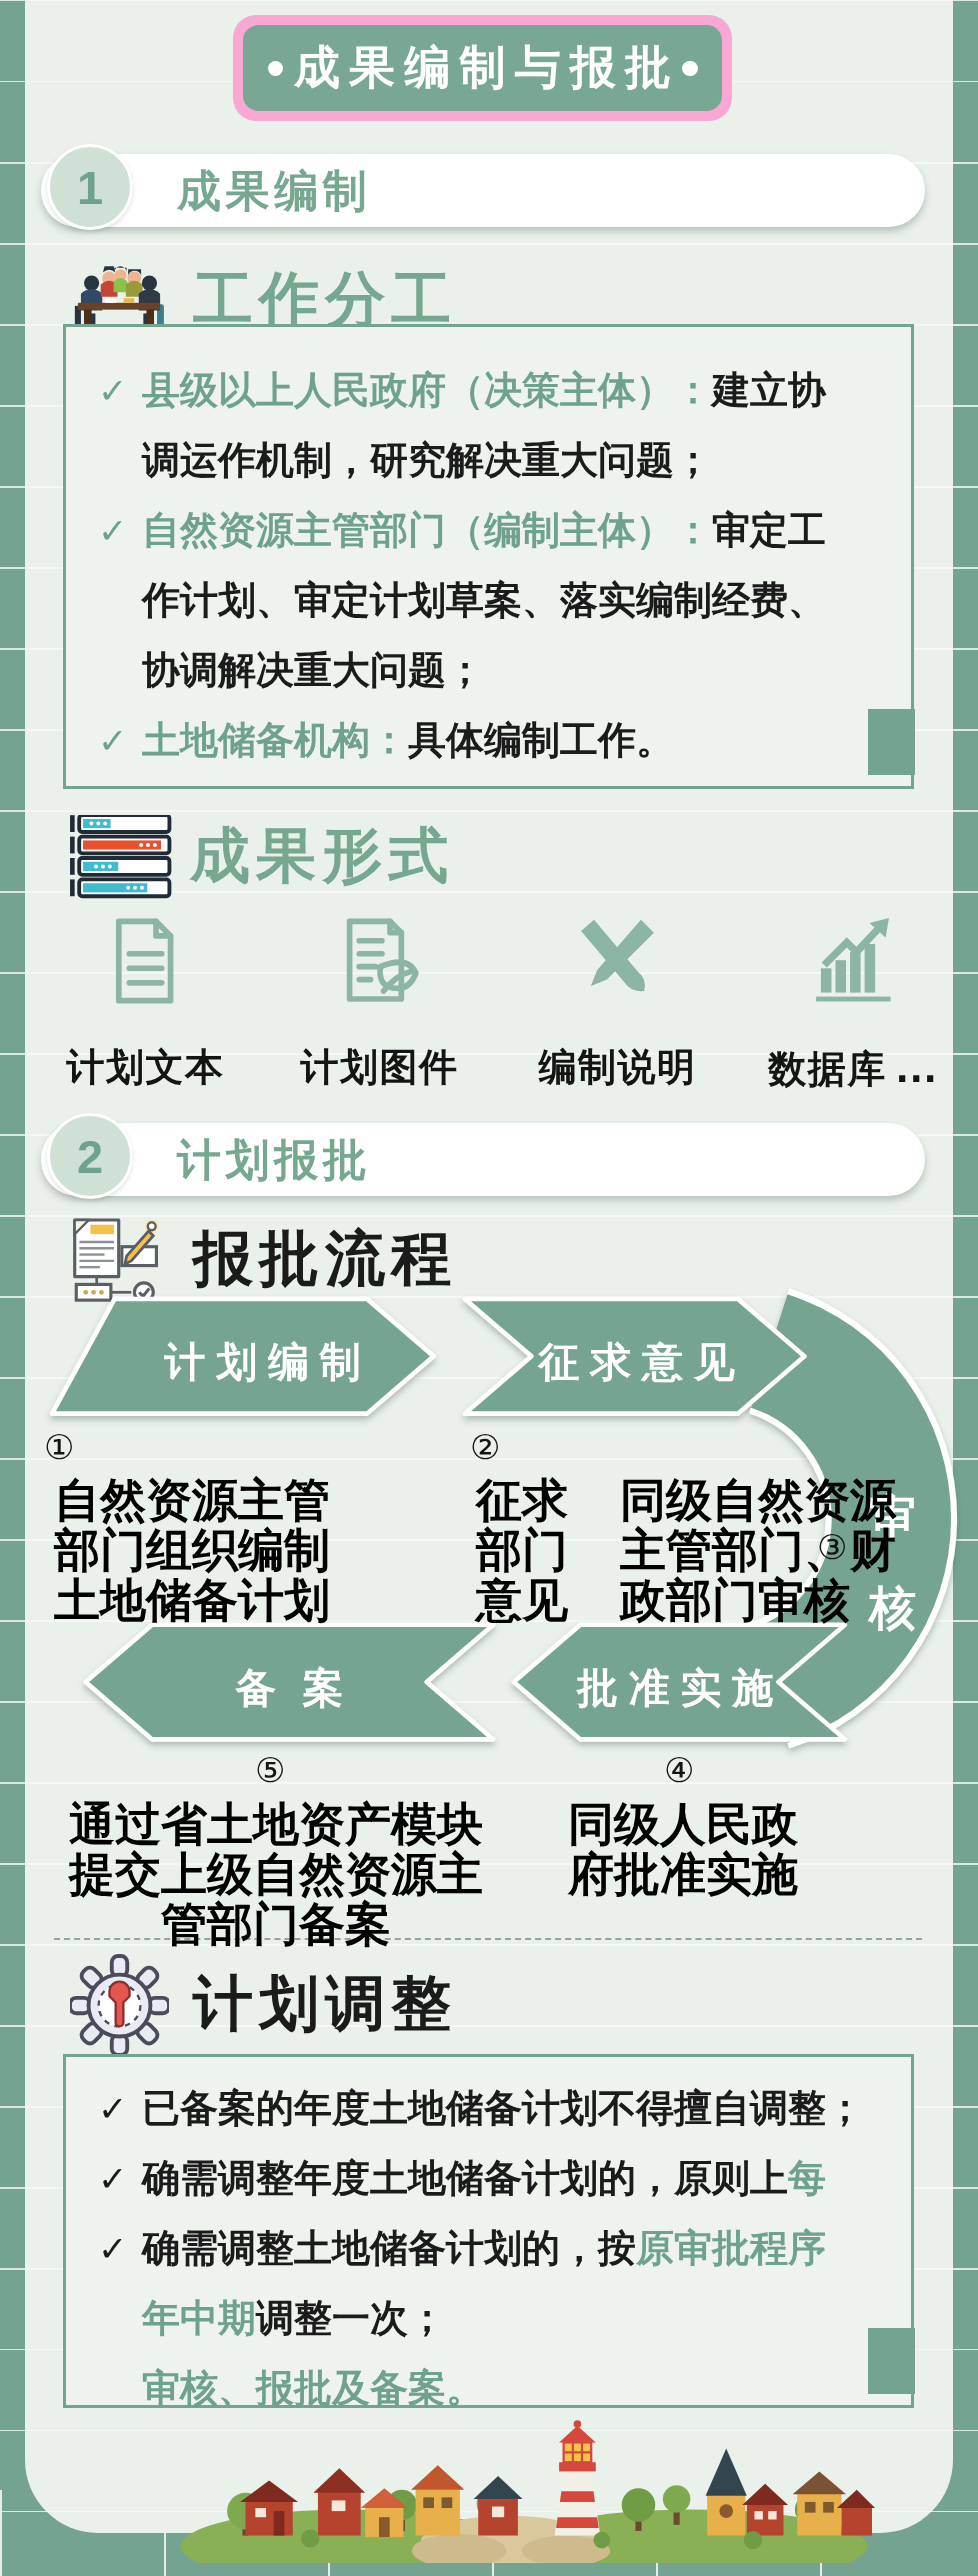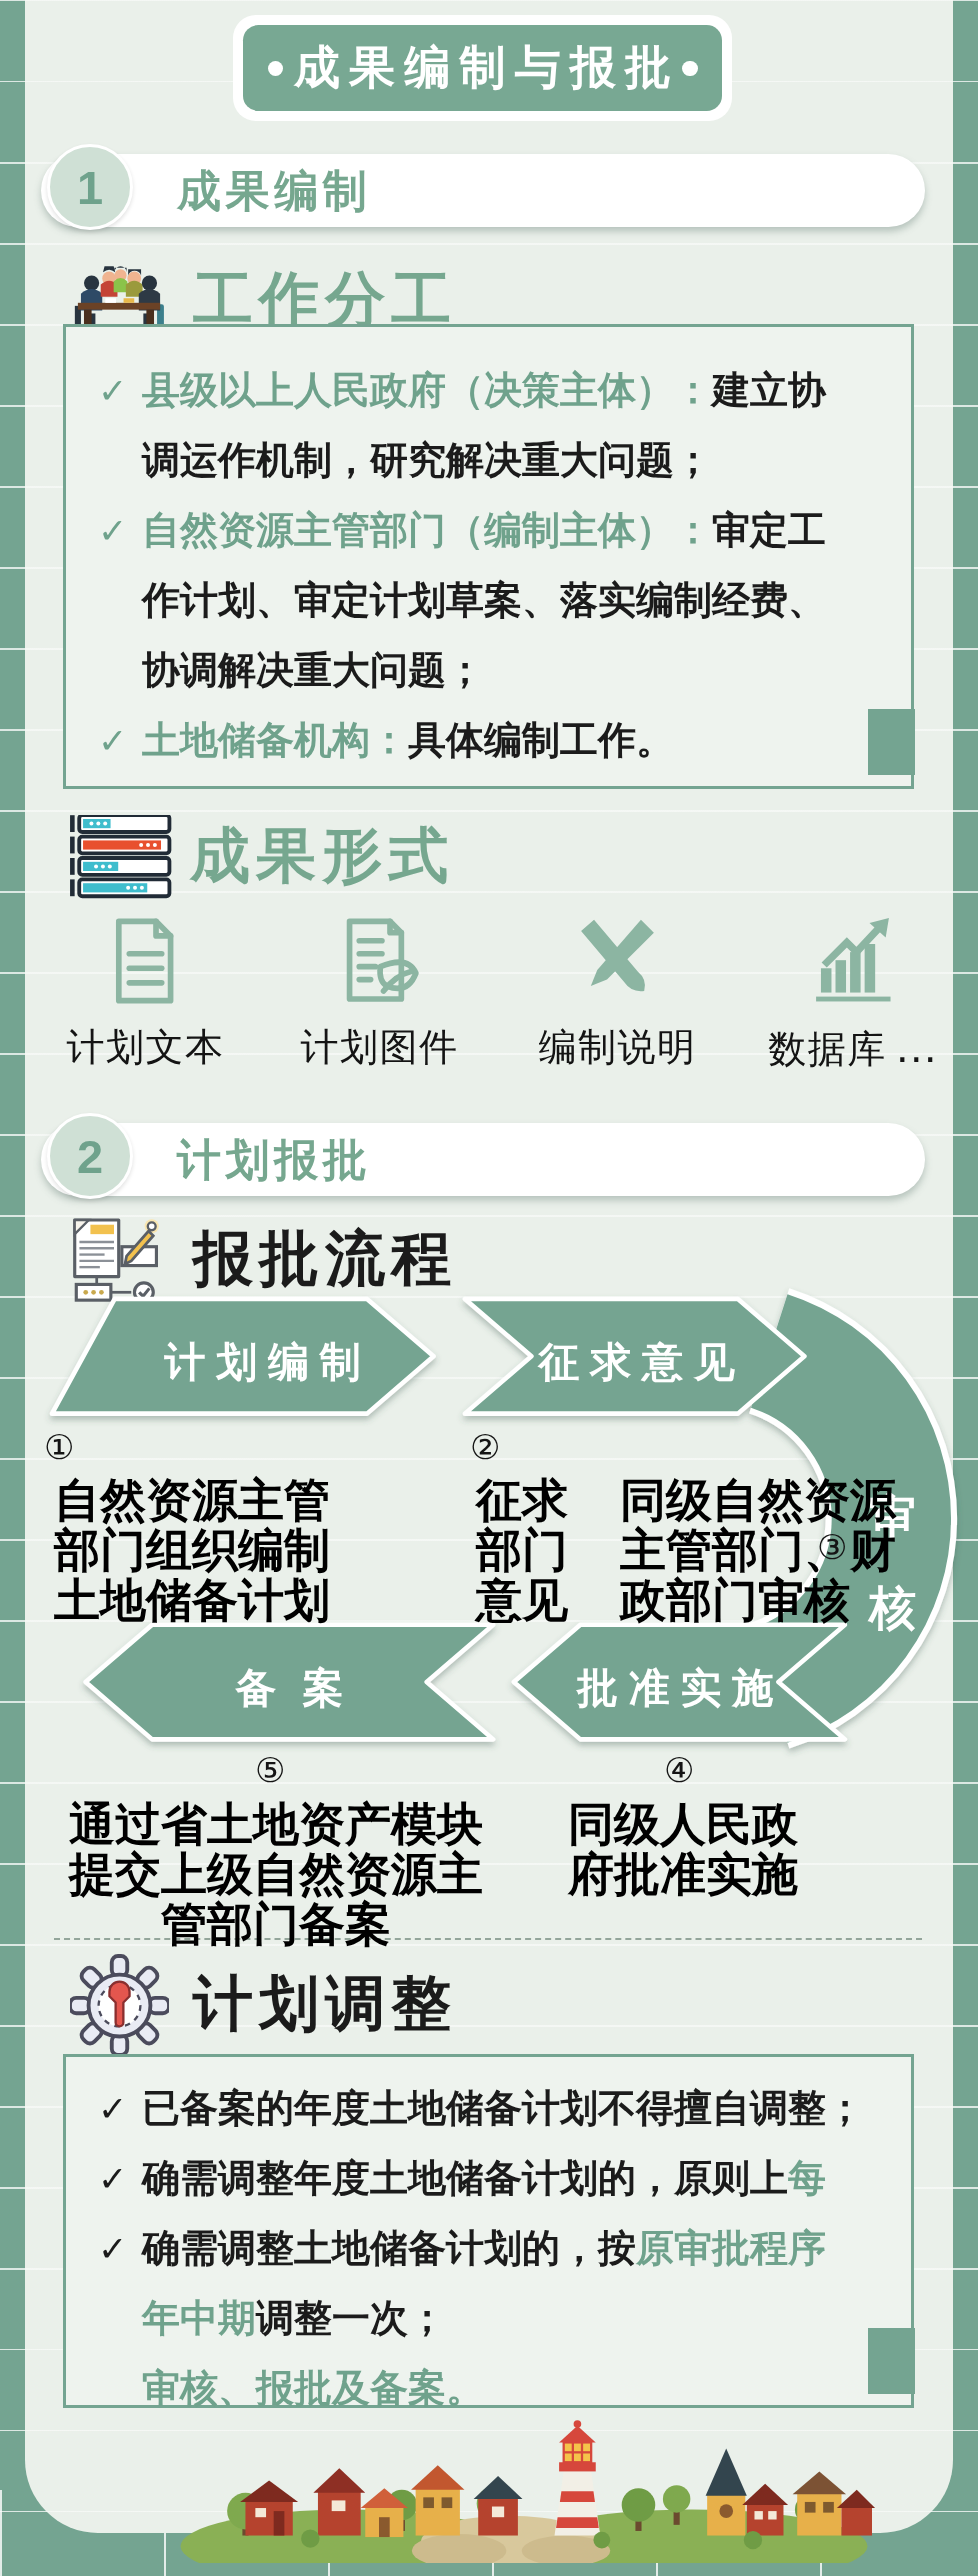--- a/index.html
+++ b/index.html
@@ -11,21 +11,21 @@
   }
   .bg-hlines{position:absolute;inset:0;z-index:1;
     background:repeating-linear-gradient(180deg,rgba(255,255,255,.75) 0 1.5px,rgba(255,255,255,0) 1.5px 81px);}
   .bg-vlines{position:absolute;left:0;right:0;top:2490px;height:86px;z-index:1;
     background:repeating-linear-gradient(90deg,rgba(255,255,255,.8) 0 1.5px,rgba(255,255,255,0) 1.5px 164px);}
   .card{position:absolute;left:25px;top:0;width:928px;height:2533px;z-index:2;
     background:repeating-linear-gradient(180deg,rgba(255,255,255,.5) 0 1.5px,rgba(255,255,255,0) 1.5px 81px),#eaf0ea;
     border-radius:0 0 73px 73px;}
   .z{position:absolute;z-index:3;}
   
-  .badge-outer{left:233px;top:15.3px;width:499px;height:106px;border-radius:23px;background:#ffffff;text-align:right;}
+  .badge-outer{left:233px;top:15.3px;width:499px;height:106px;border-radius:23px;background:#f9a8d4;text-align:right;}
   .badge-inner{position:absolute;inset:10px;background:#78a893;border-radius:15.3px;
     display:flex;align-items:center;justify-content:center;}
   .badge-inner .t{color:#fff;font-size:46px;font-weight:bold;letter-spacing:9.2px;text-indent:9.2px;}
   .badge-dot{position:absolute;top:50%;width:15.3px;height:15.3px;margin-top:-7.6px;border-radius:50%;background:#fff;}
   
   .sec-bar{left:41px;width:884px;height:73px;background:#fff;border-radius:37px;
     box-shadow:0 4.6px 7.6px rgba(90,115,105,.35);}
   .sec-bar .num{position:absolute;left:6.1px;top:-10px;width:86px;height:86px;border-radius:50%;
     background:#cfe0d5;border:3.8px solid #fff;display:flex;align-items:center;justify-content:center;
     color:#6fa28c;font-size:47px;font-weight:bold;box-shadow:0 2.3px 4.6px rgba(0,0,0,.12);}
@@ -39,21 +39,21 @@
   .gbox{left:63px;width:851px;border:3.8px solid #74a491;background:#eef3ee;padding:27.5px 23px 0 32px;}
   .gbox .bl{height:70px;line-height:70px;font-size:38px;font-weight:bold;color:#1b1b1b;white-space:nowrap;}
   .gbox .ck{display:inline-block;width:44px;color:#6fa28c;font-size:35px;}
   .gbox .ckb{display:inline-block;width:44px;color:#1b1b1b;font-size:35px;}
   .gbox .ind{display:inline-block;width:44px;}
   .gbox .g{color:#6fa28c;}
   .corner-accent{position:absolute;right:-3.8px;bottom:10.7px;width:47px;height:66px;background:#74a491;}
   .b2line{height:67px;line-height:67px;}
   
   .fi{top:916px;height:164px;display:flex;flex-direction:column;align-items:center;}
-  .fi .lbl{margin-top:16px;font-size:38px;font-weight:normal;color:#141414;letter-spacing:1.5px;white-space:nowrap;}
+  .fi .lbl{margin-top:36px;font-size:38px;font-weight:bold;color:#141414;letter-spacing:1.5px;white-space:nowrap;}
   .fi .lbl .dots{font-size:44px;letter-spacing:-1.5px;margin-left:7.6px;}
   
   .aw-lbl{color:#fff;font-size:41px;font-weight:bold;text-align:center;letter-spacing:10.7px;z-index:4;}
   .audit-ch{color:#fff;font-size:47px;font-weight:bold;z-index:4;}
   .mark{font-size:34px;color:#141414;z-index:4;}
   .fdesc{font-size:46px;font-weight:bold;color:#000000;line-height:50px;white-space:nowrap;z-index:4;}
   .divider{left:54px;top:1938px;width:868px;border-top:2.3px dashed #93a59a;height:0;}
   svg{display:block;}
 </style>
 </head>

